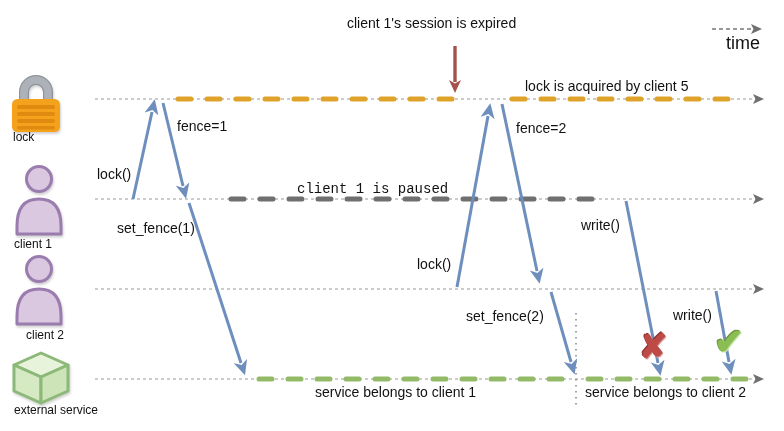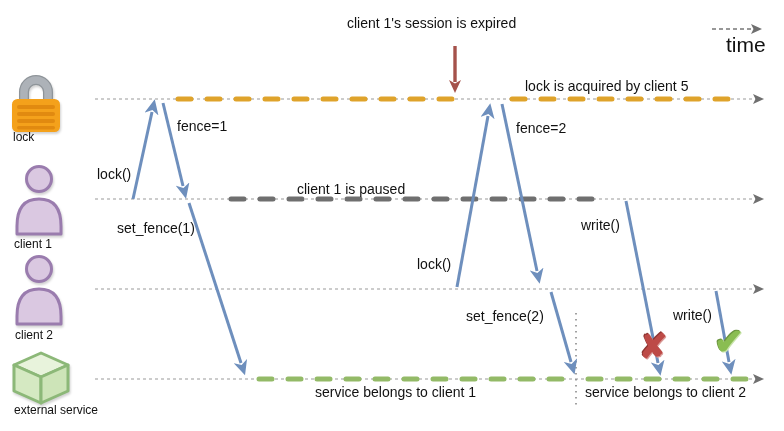--- a/index.html
+++ b/index.html
@@ -3,21 +3,21 @@
 <meta charset="utf-8">
 <style>
   html,body { margin:0; padding:0; background:#ffffff; }
   #canvas {
     position:relative; width:784px; height:431px; background:#ffffff;
     font-family:"Liberation Sans", sans-serif; color:#111; overflow:hidden;
   }
   svg.layer { position:absolute; left:0; top:0; }
   .lbl { position:absolute; font-size:14px; line-height:1.15; white-space:nowrap; color:#111; }
   .actor-lbl { font-size:12px; }
-  .time-lbl { font-size:21px; }
+  .time-lbl { font-size:18px; }
   .icon-wrap { position:absolute; filter:drop-shadow(1.5px 2px 1px rgba(0,0,0,0.18)); }
   .result-icon { position:absolute; font-weight:bold; line-height:1; }
   .result-fail {
     font-size:34px; color:#bd4a47;
     text-shadow:1px 1px 0 #d99b98, -1px -1px 0 #8e3532;
   }
   .result-ok {
     font-size:36px; color:#8abd52;
     text-shadow:1px 1px 0 #c9e4ab, -1px -1px 0 #6b9440;
   }
@@ -96,28 +96,28 @@
   <div class="icon-wrap" style="left:11px; top:351px;">
     <svg width="60" height="54" viewBox="0 0 60 54">
       <path d="M30,2 L57,14 L30,26 L3,14 Z" fill="#E8F3DC" stroke="#8CB878" stroke-width="3" stroke-linejoin="round"></path>
       <path d="M3,14 L30,26 L30,52 L3,40 Z" fill="#D5E9C2" stroke="#8CB878" stroke-width="3" stroke-linejoin="round"></path>
       <path d="M57,14 L30,26 L30,52 L57,40 Z" fill="#CDE4B8" stroke="#8CB878" stroke-width="3" stroke-linejoin="round"></path>
     </svg>
   </div>
 
   <div class="lbl actor-lbl" style="left:13px; top:131px;">lock</div>
   <div class="lbl actor-lbl" style="left:14px; top:238px;">client 1</div>
-  <div class="lbl actor-lbl" style="left:15px; top:329px;text-align:center;">client 2</div>
+  <div class="lbl actor-lbl" style="left:26px; top:329px;text-align:center;">client 2</div>
   <div class="lbl actor-lbl" style="left:14px; top:404px;">external service</div>
 
   <div class="lbl" style="left:347px; top:15px;">client 1's session is expired</div>
   <div class="lbl time-lbl" style="left:726px; top:33px;">time</div>
 
   <div class="lbl" style="left:525px; top:78px;">lock is acquired by client 5</div>
-  <div class="lbl" style="left:297px; top:181px;">client 1 is paused</div>
+  <div class="lbl" style="left:297px; top:181px;font-family:Liberation Mono, monospace;">client 1 is paused</div>
   <div class="lbl" style="left:315px; top:384px;">service belongs to client 1</div>
   <div class="lbl" style="left:585px; top:384px;">service belongs to client 2</div>
 
   <div class="lbl" style="left:97px;  top:166px;">lock()</div>
   <div class="lbl" style="left:177px; top:118px;">fence=1</div>
   <div class="lbl" style="left:117px; top:220px;">set_fence(1)</div>
   <div class="lbl" style="left:417px; top:256px;">lock()</div>
   <div class="lbl" style="left:516px; top:120px;">fence=2</div>
   <div class="lbl" style="left:466px; top:308px;">set_fence(2)</div>
   <div class="lbl" style="left:581px; top:217px;">write()</div>

